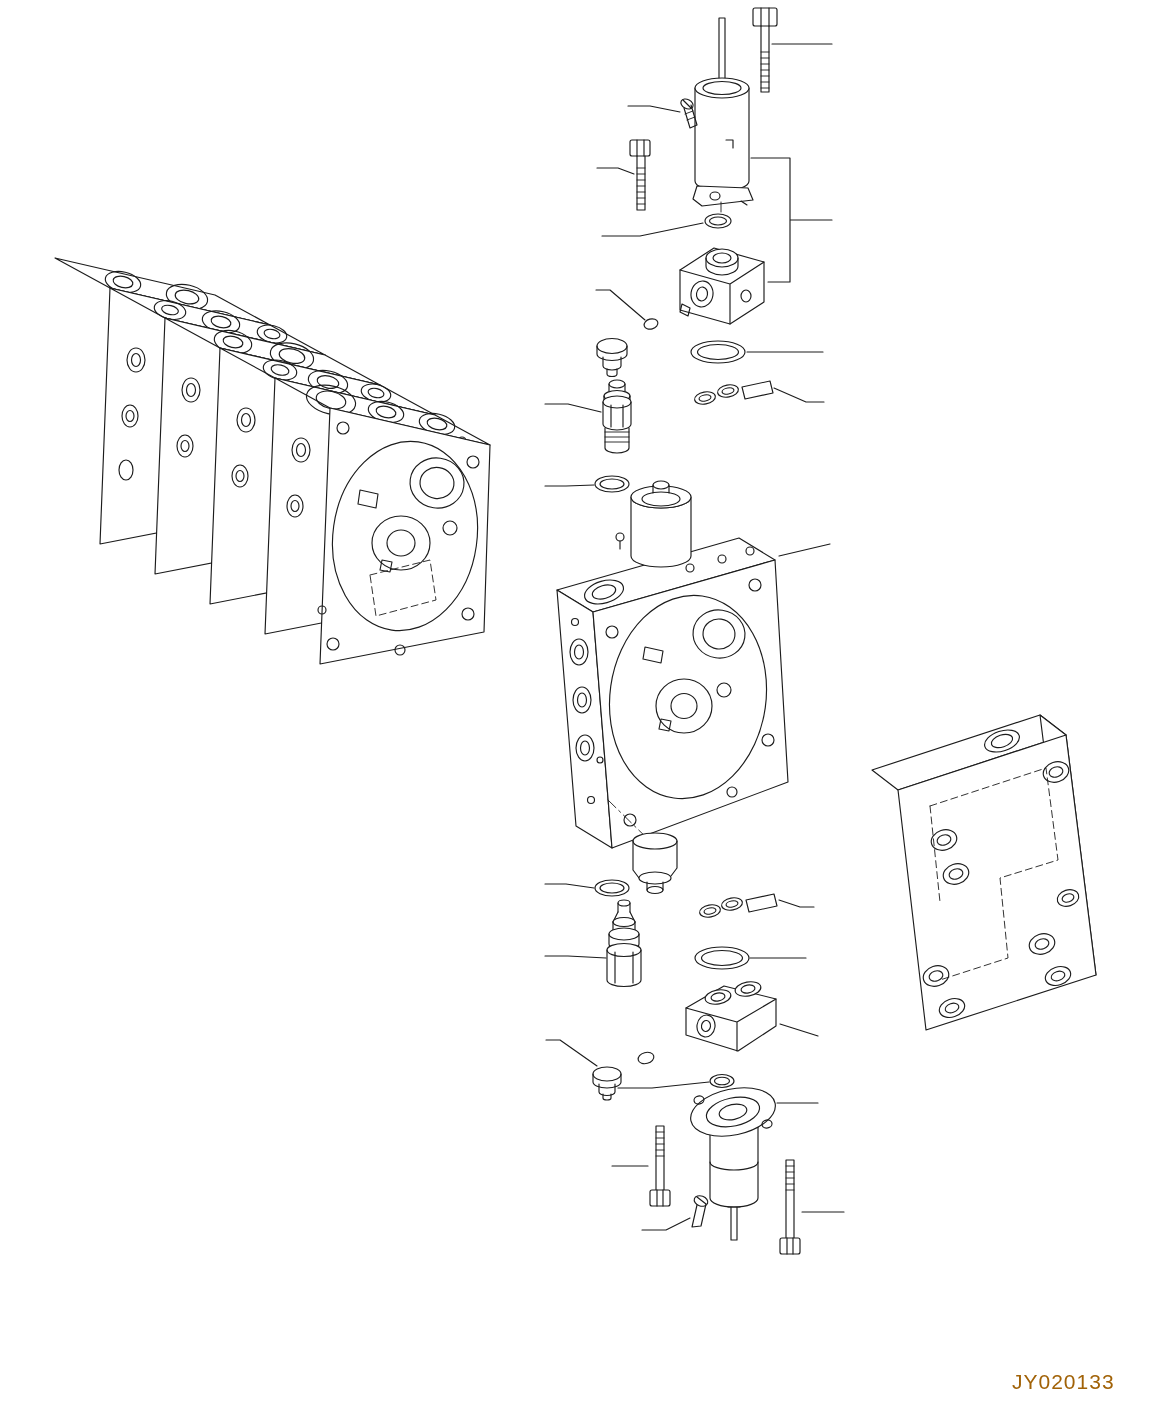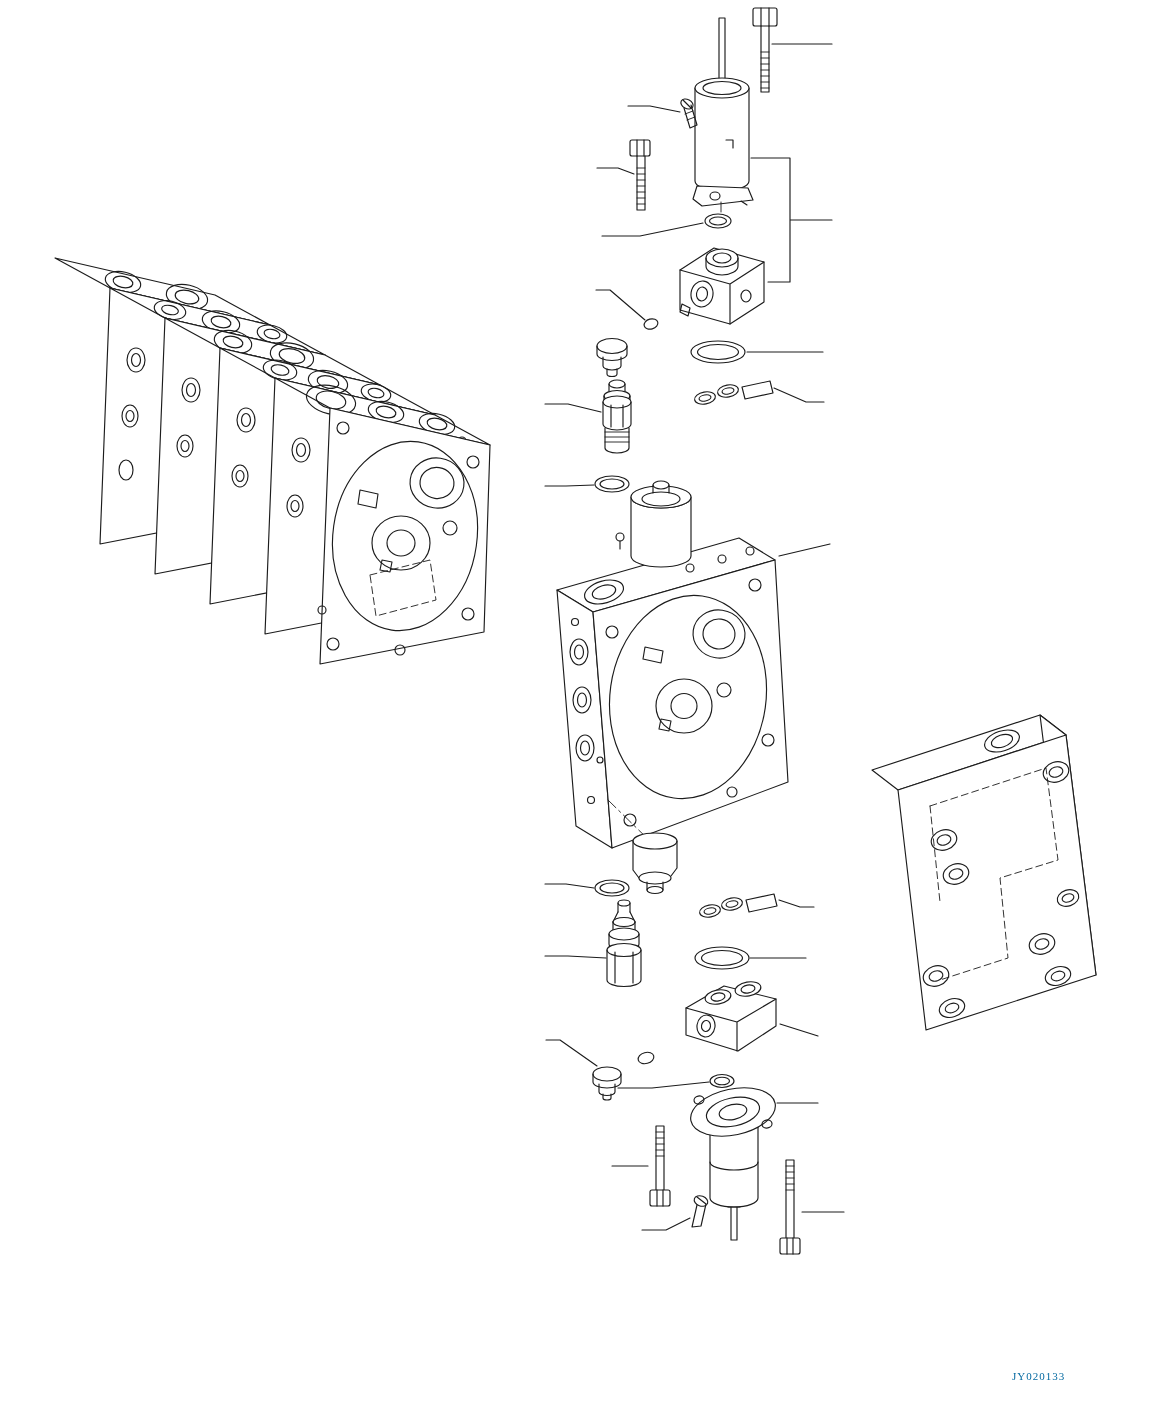--- a/index.html
+++ b/index.html
@@ -5,22 +5,22 @@
   html,body { margin:0; padding:0; background:#ffffff; }
   .stage { position:relative; width:1163px; height:1421px; background:#ffffff;
            font-family:"DejaVu Sans", sans-serif; overflow:hidden; }
   svg * { stroke:#1c1c1c; stroke-width:1.15px; fill:none;
           stroke-linecap:round; stroke-linejoin:round; }
   .wh   { fill:#ffffff; }
   .thin { stroke-width:0.9px; }
   .dash { stroke-dasharray:7 4; }
   .dashdot { stroke-dasharray:11 4 2.5 4; }
   .code { position:absolute; left:1012px; top:1370px;
-          font-family:Liberation Serif, serif; font-size:11px;
-          letter-spacing:1px; color:#0369a1; }
+          font-family:Liberation Sans, sans-serif; font-size:21px;
+          letter-spacing:1px; color:#a16207; }
 </style>
 </head>
 <body>
 
 <div class="stage">
 <svg width="1163" height="1421" viewBox="0 0 1163 1421">
 
   <g>
 
     <path class="wh" d="M110 288 L270 325 L215 295 L55 258 Z"></path>

